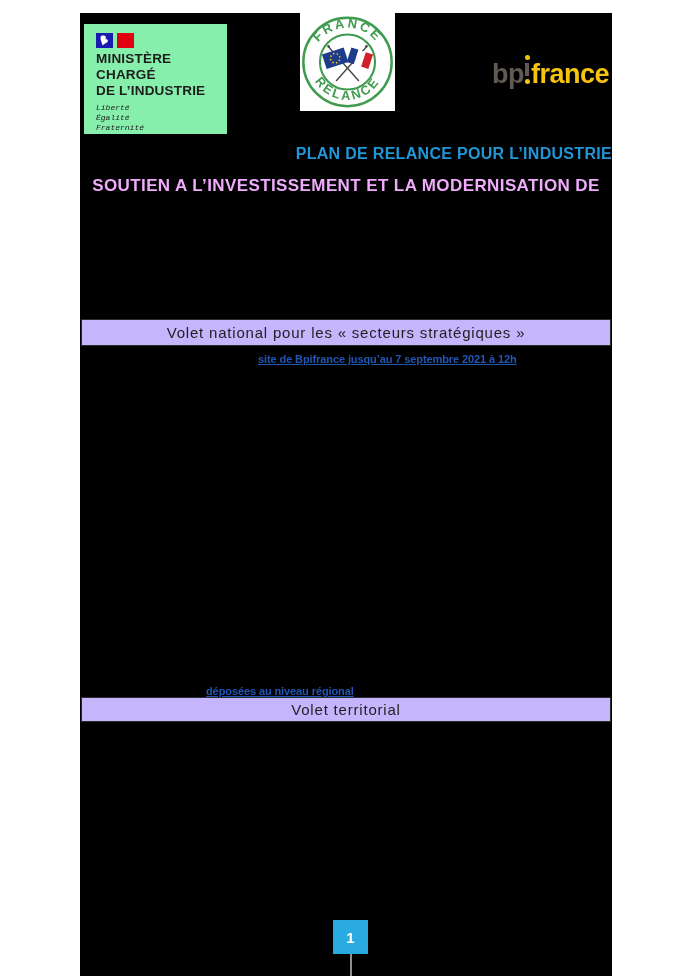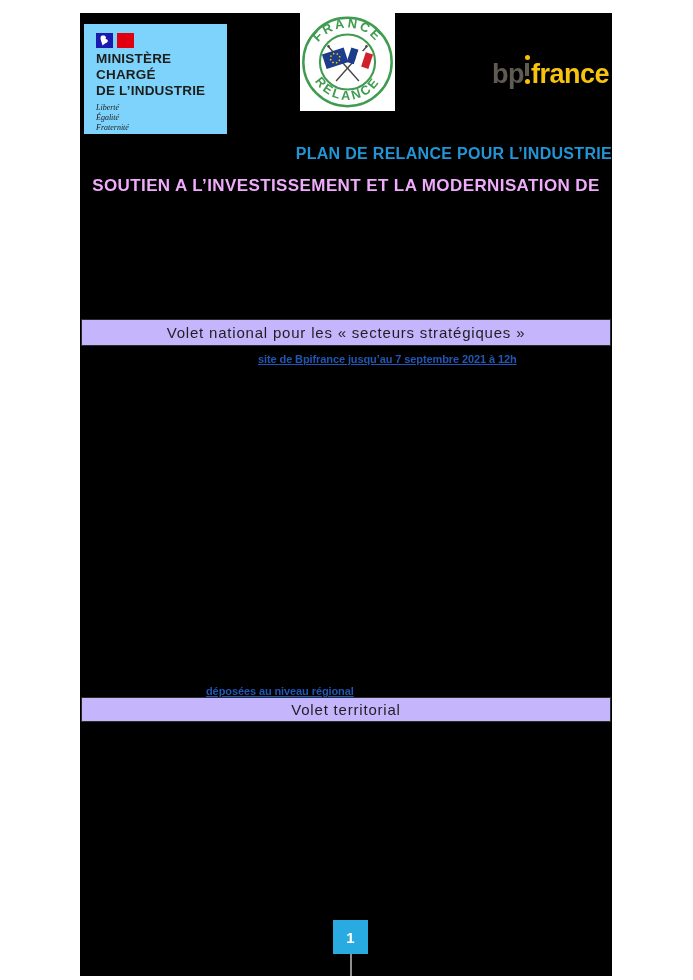--- a/index.html
+++ b/index.html
@@ -7,30 +7,30 @@
     width:693px;height:980px;position:relative;background:#ffffff;
     font-family:"Liberation Sans",sans-serif;overflow:hidden;
   }
   .page{
     position:absolute;left:80px;top:13px;width:532px;height:963px;
     background:#000000;
   }
   
   .ministry-box{
     position:absolute;left:4px;top:11px;width:143px;height:110px;
-    background:#7dd3fc;color:#1d1d1b;
+    background:#86efac;color:#1d1d1b;
   }
   .ministry-flag{position:absolute;left:12px;top:9px;width:40px;height:15px;}
   .ministry-text{
     position:absolute;left:12px;top:27px;
     font-weight:bold;font-size:13.5px;line-height:16px;letter-spacing:.2px;
   }
   .ministry-motto{
     position:absolute;left:12px;top:79px;
-    font-family:Liberation Serif, serif;font-style:italic;
+    font-family:Liberation Mono, monospace;font-style:italic;
     font-size:8px;line-height:10px;color:#222;
   }
   .relance-box{
     position:absolute;left:220px;top:0px;width:95px;height:98px;
     background:#ffffff;
   }
   .relance-box svg{position:absolute;left:0;top:0;width:95px;height:98px;}
   .bpifrance{
     position:absolute;left:412px;top:40px;height:42px;
     font-weight:bold;font-size:27px;letter-spacing:-0.5px;white-space:nowrap;

